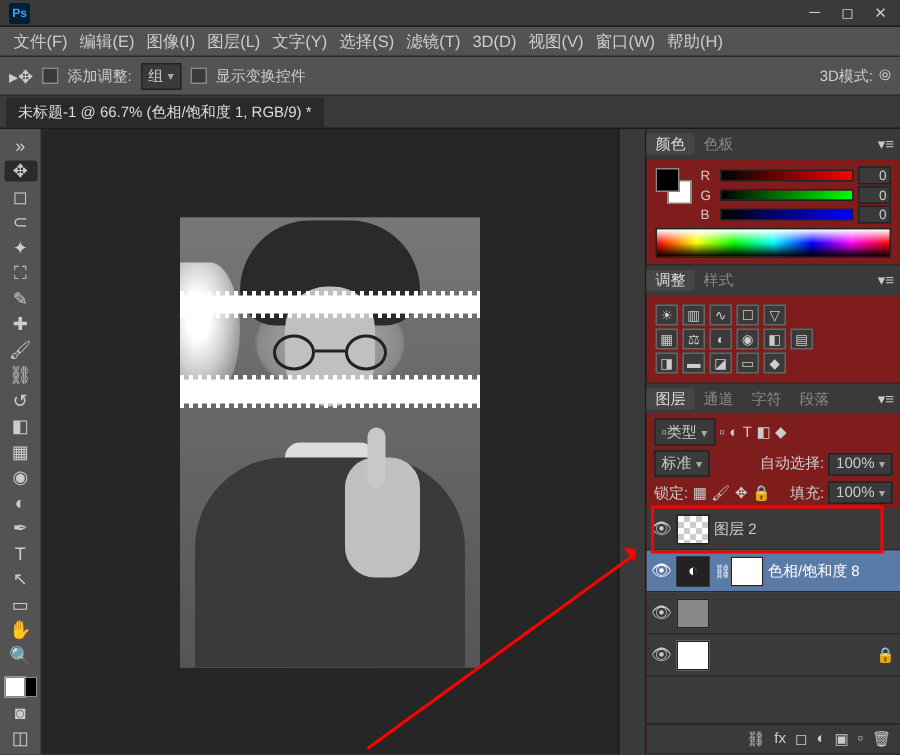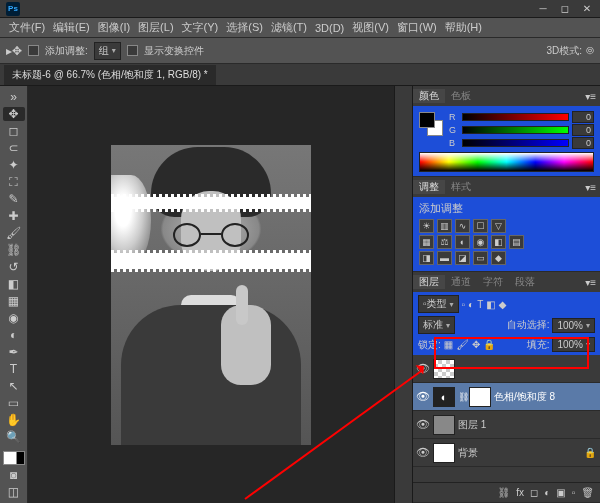--- a/index.html
+++ b/index.html
@@ -40,21 +40,21 @@
 .turtleneck { position: absolute; bottom: 120px; left: 70px; width: 60px; height: 30px; background: #ddd; border-radius: 10px; }
 .hand { position: absolute; bottom: 60px; left: 110px; width: 50px; height: 80px; background: #c0c0c0; border-radius: 20px; }
 .finger { position: absolute; bottom: 120px; left: 125px; width: 12px; height: 40px; background: #c8c8c8; border-radius: 6px; }
 .tear { position: absolute; left: 0; right: 0; height: 12px; background: #fff; }
 .tear::before, .tear::after { content: ""; position: absolute; left: 0; right: 0; height: 4px; background: repeating-linear-gradient(90deg, #fff 0, #fff 3px, transparent 3px, transparent 6px); }
 .tear::before { top: -3px; } .tear::after { bottom: -3px; }
 .tear.t1 { top: 52px; }
 .tear.t2 { top: 108px; height: 16px; }
 .curl { position: absolute; left: 0; top: 30px; width: 40px; height: 90px; background: radial-gradient(ellipse at 30% 40%, #fff 20%, #ccc 50%, #888 80%, transparent 82%); border-radius: 0 50% 50% 0; }
 .right-dock { width: 18px; background: #3a3a3a; border-left: 1px solid #1a1a1a; }
-.panels { width: 188px; background: #1d4ed8; display: flex; flex-direction: column; border-left: 1px solid #1a1a1a; }
+.panels { width: 170px; background: #7f1d1d; display: flex; flex-direction: column; border-left: 1px solid #1a1a1a; }
 .panel { border-bottom: 1px solid #2a2a2a; }
 .panel-tabs { height: 20px; background: #3a3a3a; display: flex; align-items: center; font-size: 10px; }
 .ptab { padding: 0 6px; color: #888; cursor: pointer; }
 .ptab.active { color: #ddd; background: #464646; }
 .menu-icon { margin-left: auto; margin-right: 4px; font-size: 10px; cursor: pointer; }
 .color-panel { padding: 4px 6px; }
 .rgb-row { display: flex; align-items: center; gap: 3px; margin: 1px 0; }
 .rgb-row .label { width: 10px; font-size: 9px; }
 .slider { flex: 1; height: 8px; border: 1px solid #222; }
 .slider.r { background: linear-gradient(90deg, #000, #f00); }
@@ -124,21 +124,21 @@
   <span class="combo">组</span>
   <span class="cbx"></span>
   <span>显示变换控件</span>
   <div class="right">
     <span>3D模式:</span>
     <span>⦾</span>
   </div>
 </div>
 
 <div class="tabbar">
-  <div class="tab">未标题-6 @ 66.7% (色相/饱和度 1, RGB/8) *</div>
+  <div class="tab">未标题-1 @ 66.7% (色相/饱和度 1, RGB/9) *</div>
 </div>
 
 <div class="workspace">
   <div class="toolbar">
     <div class="tool">»</div>
     <div class="tool active">✥</div>
     <div class="tool">◻</div>
     <div class="tool">⊂</div>
     <div class="tool">✦</div>
     <div class="tool">⛶</div>
@@ -220,21 +220,20 @@
       </div>
     </div>
 
     <div class="panel">
       <div class="panel-tabs">
         <span class="ptab active">调整</span>
         <span class="ptab">样式</span>
         <span class="menu-icon">▾≡</span>
       </div>
       <div class="adjust-panel">
-        <div class="adj-title">添加调整</div>
         <div class="adj-icons">
           <div class="adj-icon">☀</div>
           <div class="adj-icon">▥</div>
           <div class="adj-icon">∿</div>
           <div class="adj-icon">☐</div>
           <div class="adj-icon">▽</div>
         </div>
         <div class="adj-icons">
           <div class="adj-icon">▦</div>
           <div class="adj-icon">⚖</div>
@@ -282,37 +281,36 @@
           <span>✥</span>
           <span>🔒</span>
           <span style="margin-left:auto">填充:</span>
           <span class="combo">100%</span>
         </div>
       </div>
       <div class="layer-list">
         <div class="layer">
           <span class="eye">👁</span>
           <div class="thumb checker"></div>
+          <span class="lname">图层 2</span>
         </div>
         <div class="layer selected">
           <span class="eye">👁</span>
           <div class="thumb adj">◐</div>
           <span class="link">⛓</span>
           <div class="mask"></div>
           <span class="lname">色相/饱和度 8</span>
         </div>
         <div class="layer">
           <span class="eye">👁</span>
           <div class="thumb" style="background:#888"></div>
-          <span class="lname">图层 1</span>
         </div>
         <div class="layer">
           <span class="eye">👁</span>
           <div class="thumb"></div>
-          <span class="lname">背景</span>
           <span class="lock">🔒</span>
         </div>
       </div>
       <div class="layer-footer">
         <span>⛓</span>
         <span>fx</span>
         <span>◻</span>
         <span>◐</span>
         <span>▣</span>
         <span>▫</span>

